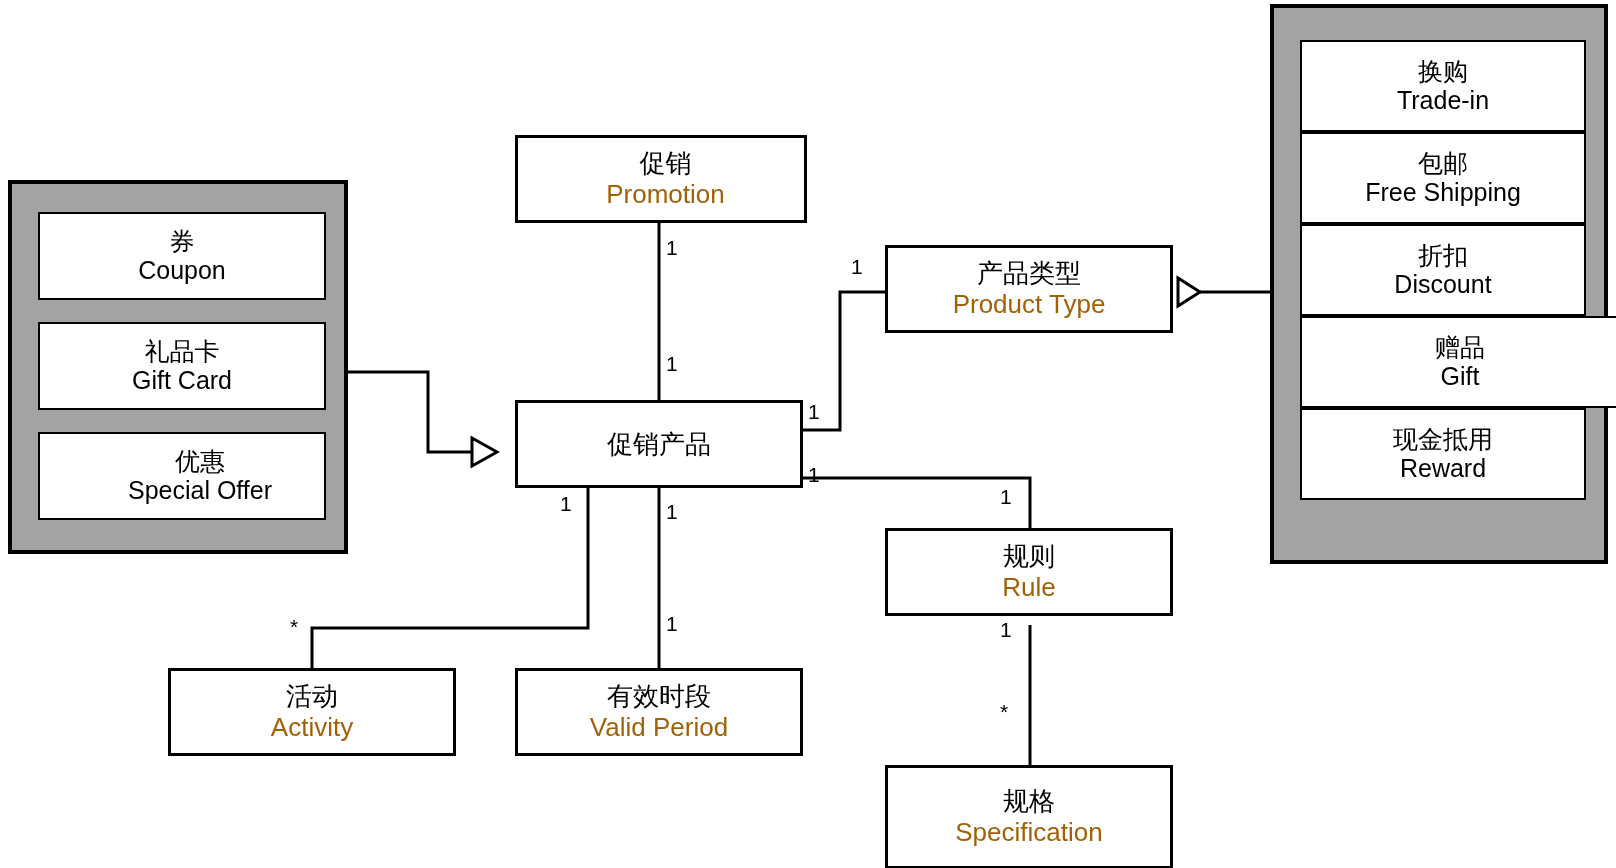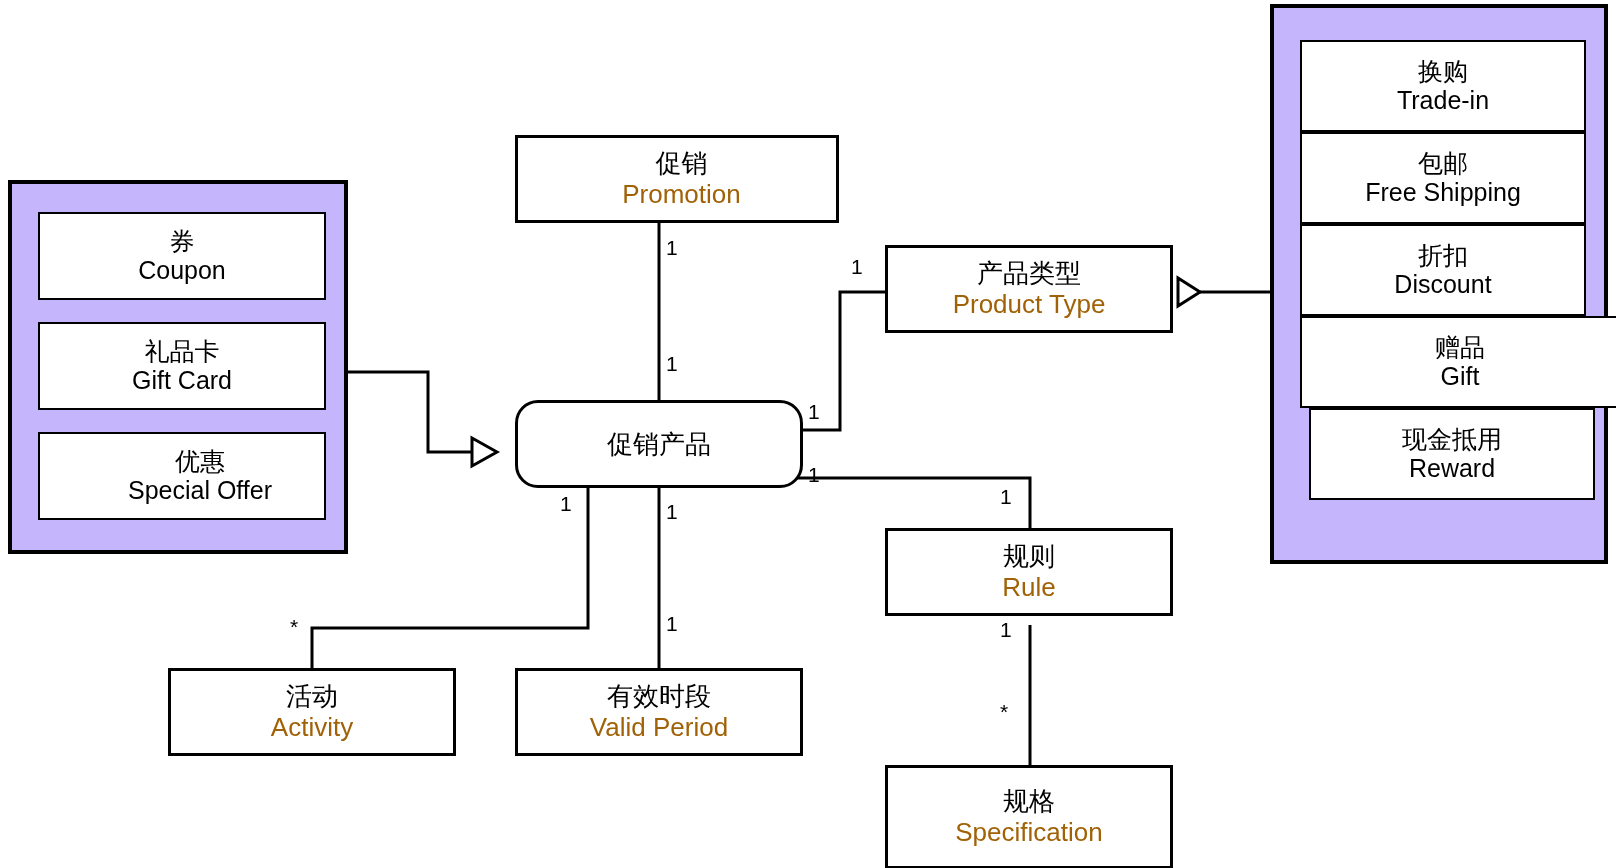--- a/index.html
+++ b/index.html
@@ -41,21 +41,21 @@
     font-size: 26px;
     color: #000000;
   }
   .node .en {
     font-size: 26px;
     color: #a16207;
   }
   .group {
     position: absolute;
     box-sizing: border-box;
-    background: #c4b5fd;
+    background: #a3a3a3;
     border: 4px solid #000000;
     z-index: 2;
   }
   .group-inner {
     position: absolute;
     box-sizing: border-box;
     border: 2px solid #000000;
     background: #ffffff;
     display: flex;
     flex-direction: column;
@@ -127,32 +127,32 @@
       <span class="en">Free Shipping</span>
     </div>
     <div class="group-inner" style="left:26px; top:216px; width:286px; height:92px;text-align:right;">
       <span class="zh">折扣</span>
       <span class="en">Discount</span>
     </div>
     <div class="group-inner" style="left:26px; top:308px; width:320px; height:92px;text-align:center;">
       <span class="zh">赠品</span>
       <span class="en">Gift</span>
     </div>
-    <div class="group-inner" style="left:26px; top:400px; width:286px; height:92px;margin-left:9px;">
+    <div class="group-inner" style="left:26px; top:400px; width:286px; height:92px;">
       <span class="zh">现金抵用</span>
       <span class="en">Reward</span>
     </div>
   </div>
 
-  <div class="node" style="left:515px; top:135px; width:324px; height:88px;padding-left:9px;">
+  <div class="node" style="left:515px; top:135px; width:292px; height:88px;padding-left:9px;">
     <span class="zh">促销</span>
     <span class="en">Promotion</span>
   </div>
 
-  <div class="node" style="left:515px; top:400px; width:288px; height:88px;border-radius:23px;">
+  <div class="node" style="left:515px; top:400px; width:288px; height:88px;">
     <span class="zh">促销产品</span>
   </div>
 
   <div class="node" style="left:885px; top:245px; width:288px; height:88px;">
     <span class="zh">产品类型</span>
     <span class="en">Product Type</span>
   </div>
 
   <div class="node" style="left:885px; top:528px; width:288px; height:88px;">
     <span class="zh">规则</span>

